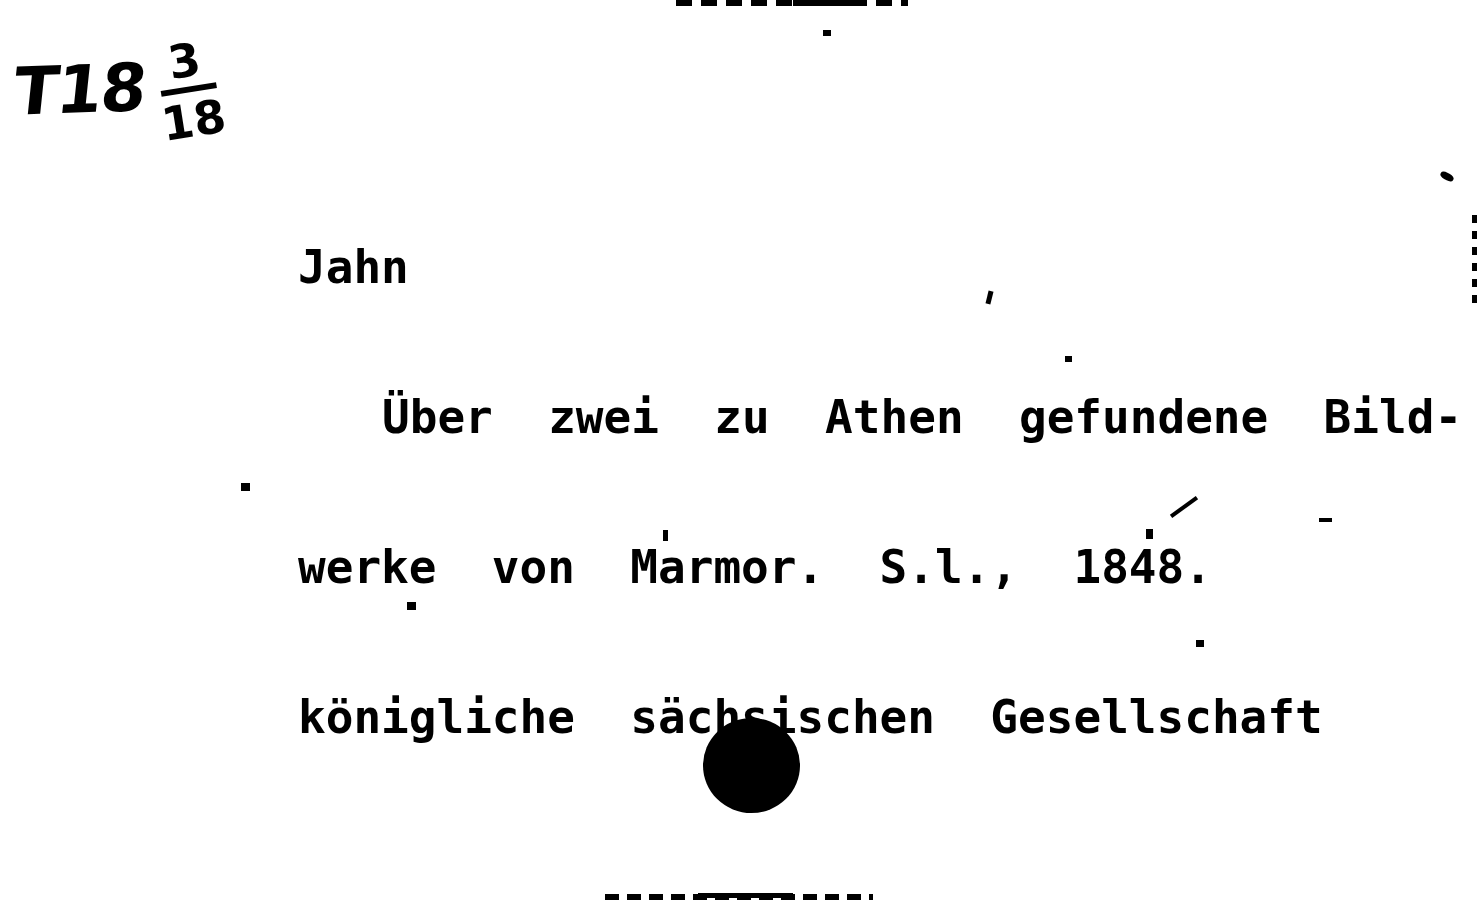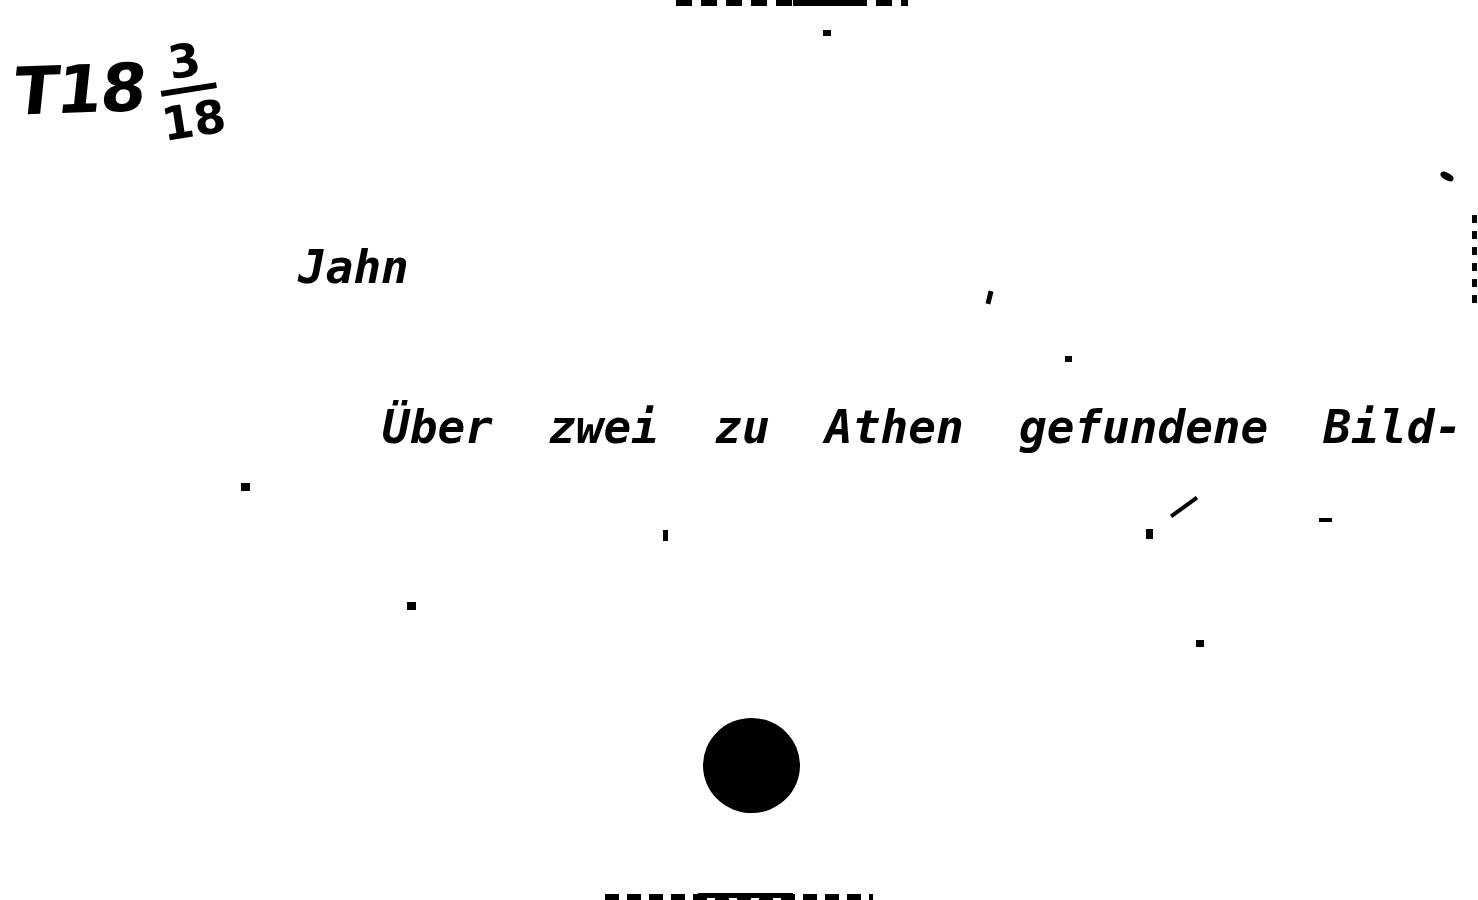--- a/index.html
+++ b/index.html
@@ -13,22 +13,22 @@
   
   .typed{
     position:absolute;
     left:298px;top:142px;
     color:#000;
     font-size:46px;
     font-weight:bold;
     line-height:50px;
     white-space:pre;
   }
-  .line{height:50px;font-style:italic;}
-  .line.ind{padding-left:84px;margin-top:10px;}
+  .line{height:50px;}
+  .line.ind{padding-left:84px;}
   
   .callnum{
     position:absolute;
     left:14px;top:40px;
     display:flex;
     align-items:flex-start;
     color:#000;
     font-family:"DejaVu Sans", sans-serif;
     font-weight:bold;
     transform:rotate(-2deg);
@@ -85,20 +85,22 @@
     <span class="cn-prefix">T18</span>
     <span class="frac">
       <span class="num">3</span>
       <span class="den">18</span>
     </span>
   </div>
 
   <div class="typed">
     <div class="line">Jahn</div>
     <div class="line ind">Über  zwei  zu  Athen  gefundene  Bild-</div>
+    <div class="line">werke  von  Marmor.  S.l.,  1848.</div>
+    <div class="line">königliche  sächsischen  Gesellschaft</div>
     
   </div>
 
   <div class="dot"></div>
 
   <div class="edge-top"></div>
   <div class="edge-top-solid"></div>
   <div class="edge-bottom"></div>
   <div class="edge-bottom-solid"></div>
   <div class="edge-right"></div>

